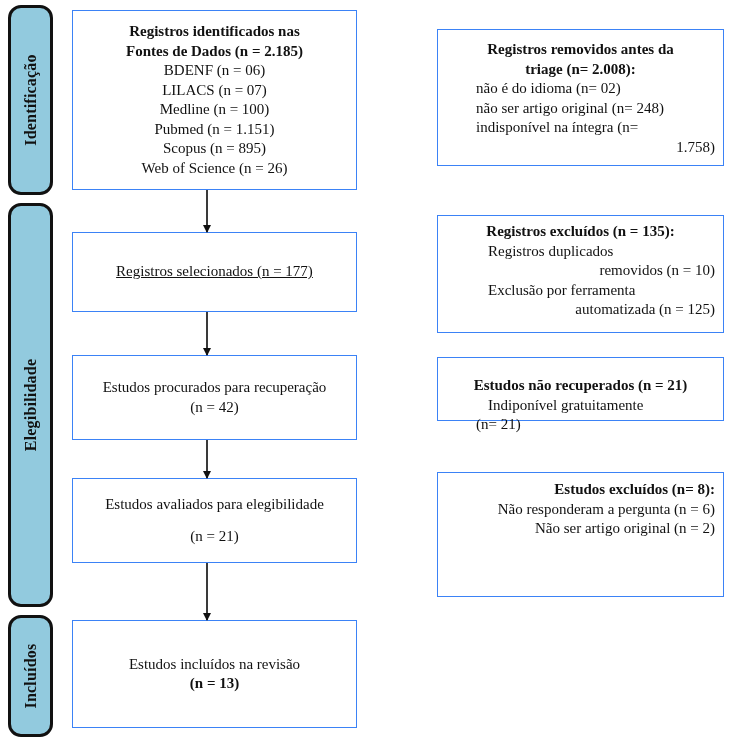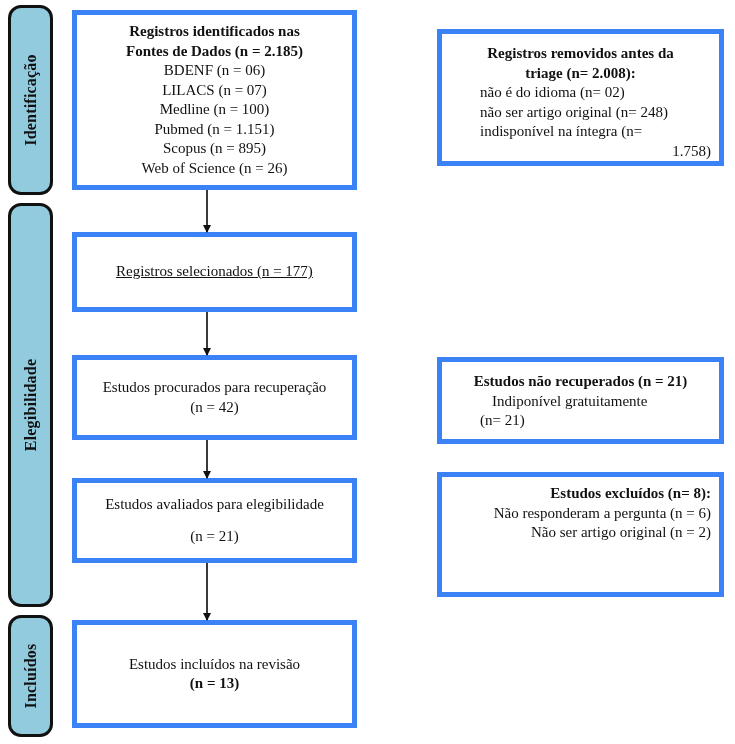--- a/index.html
+++ b/index.html
@@ -30,21 +30,21 @@
     font-weight:bold;
     font-size:16px;
     letter-spacing:0.2px;
     color:#111111;
   }
 
   
   .box{
     position:absolute;
     background:#ffffff;
-    border:5px solid #3b82f6;
+    border:1px solid #3b82f6;
     box-sizing:border-box;
     display:flex;
     flex-direction:column;
     justify-content:center;
     padding:4px 8px;
   }
   .box.topalign{justify-content:flex-start;}
   .line{
     font-size:15px;
     line-height:1.30;
@@ -116,22 +116,29 @@
 
   <div class="box topalign" style="left:437px;top:29px;width:287px;height:137px;padding-top:10px;">
     <div class="line b">Registros removidos antes da</div>
     <div class="line b">triage (n= 2.008):</div>
     <div class="line ind2">não é do idioma (n= 02)</div>
     <div class="line ind2">não ser artigo original (n= 248)</div>
     <div class="line ind2">indisponível na íntegra (n=</div>
     <div class="line left">1.758)</div>
   </div>
 
+  <div class="box topalign" style="left:437px;top:215px;width:287px;height:118px;padding-top:6px;">
+    <div class="line b">Registros excluídos (n = 135):</div>
+    <div class="line ind">Registros duplicados</div>
+    <div class="line left">removidos (n = 10)</div>
+    <div class="line ind">Exclusão por ferramenta</div>
+    <div class="line left">automatizada (n = 125)</div>
+  </div>
 
-  <div class="box topalign" style="left:437px;top:357px;width:287px;height:87px;padding-top:10px;">
+  <div class="box topalign" style="left:437px;top:357px;width:287px;height:64px;padding-top:18px;">
     <div class="line b">Estudos não recuperados (n = 21)</div>
     <div class="line ind">Indiponível gratuitamente</div>
     <div class="line ind2">(n= 21)</div>
   </div>
 
   <div class="box topalign" style="left:437px;top:472px;width:287px;height:125px;padding-top:7px;">
     <div class="line b left">Estudos excluídos (n= 8):</div>
     <div class="line left">Não responderam a pergunta (n = 6)</div>
     <div class="line left">Não ser artigo original (n = 2)</div>
   </div>

